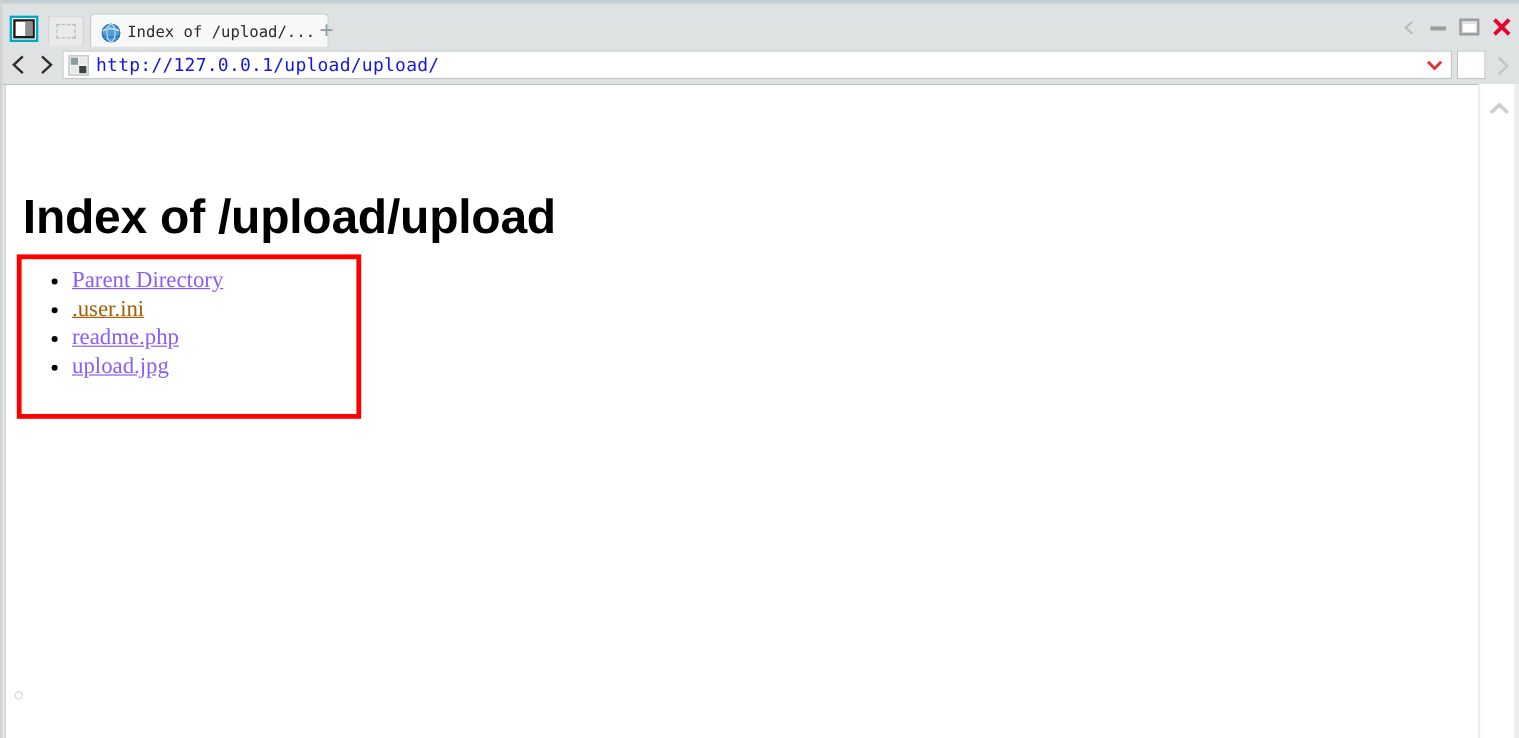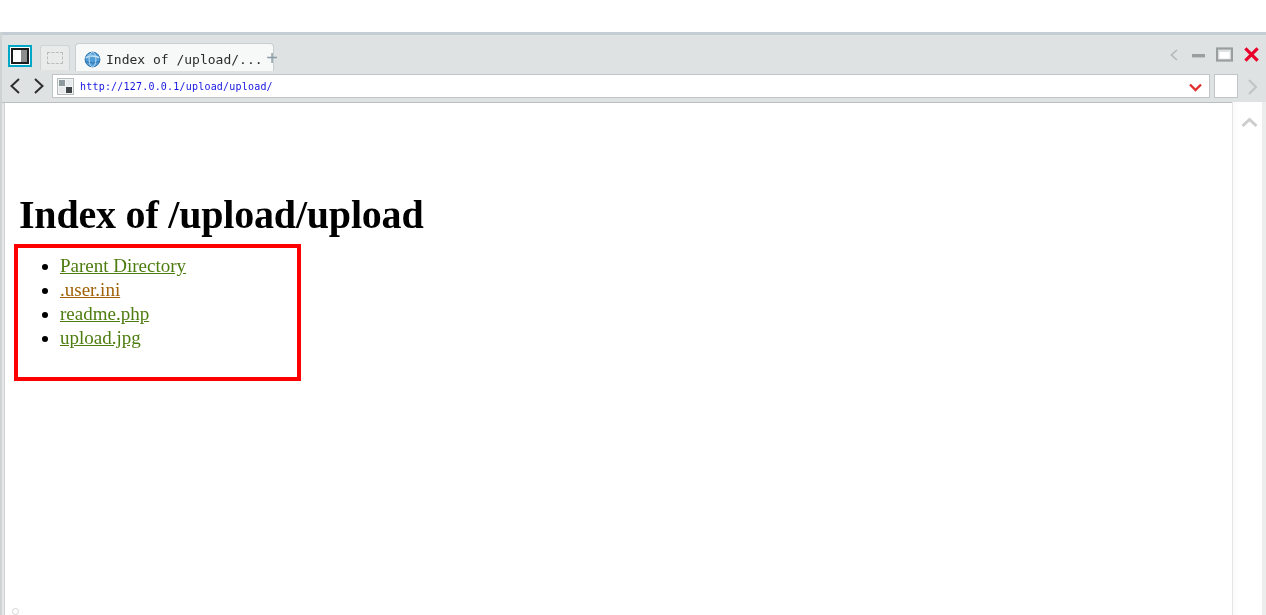--- a/index.html
+++ b/index.html
@@ -15,21 +15,20 @@
     -webkit-font-smoothing: none;
   }
 
   
   .browser {
     width: 1266px;
     height: 548px;
     position: relative;
     background: #dfe1e1;
     box-sizing: border-box;
-    margin-top: 32px;
   }
 
   
   .tabbar {
     position: absolute;
     left: 0; top: 0;
     width: 1266px;
     height: 39px;
     background: #dfe2e2;
     border-top: 3px solid #c3cdd3;
@@ -166,21 +165,21 @@
     width: 17px; height: 17px;
     flex: none;
     margin-right: 6px;
     border: 1px solid #b7bcbc;
     background: #f3f4f4;
     position: relative;
     box-sizing: border-box;
   }
   .url-text {
     font-family: "DejaVu Sans Mono", monospace;
-    font-size: 10px;
+    font-size: 15px;
     color: #1414e0;
     white-space: nowrap;
     letter-spacing: 0.2px;
     text-align: center;
   }
   .url-drop {
     position: absolute;
     right: 6px; top: 5px;
     cursor: pointer;
   }
@@ -224,21 +223,21 @@
     width: 1226px;
     height: 545px;
     background: #ffffff;
     font-family: "Liberation Serif", serif;
   }
 
   h1.page-title {
     margin: 0;
     position: absolute;
     left: 13px; top: 88px;
-    font-family: Liberation Serif, serif;
+    font-family: Liberation Sans, sans-serif;
     font-size: 40px;
     font-weight: bold;
     color: #000000;
     letter-spacing: -0.2px;
     white-space: nowrap;
   }
 
   .redbox {
     position: absolute;
     left: 8px; top: 141px;
@@ -261,21 +260,21 @@
     line-height: 24px;
     color: #000000;
     margin: 0;
     padding: 0;
   }
   ul.filelist li a {
     text-decoration: underline;
     font-size: 19px;
     font-family: "Liberation Serif", serif;
   }
-  a.link-visited { color: #4d7c0f; text-align: right; }
+  a.link-visited { color: #8b5cf6; text-align: right; }
   a.link-unvisited { color: #a16207; }
 
   
   .scrollbar {
     position: absolute;
     right: 0; top: 70px;
     width: 34px; height: 545px;
     background: #fcfcfc;
     border-left: 1px solid #e4e6e6;
     box-sizing: border-box;

